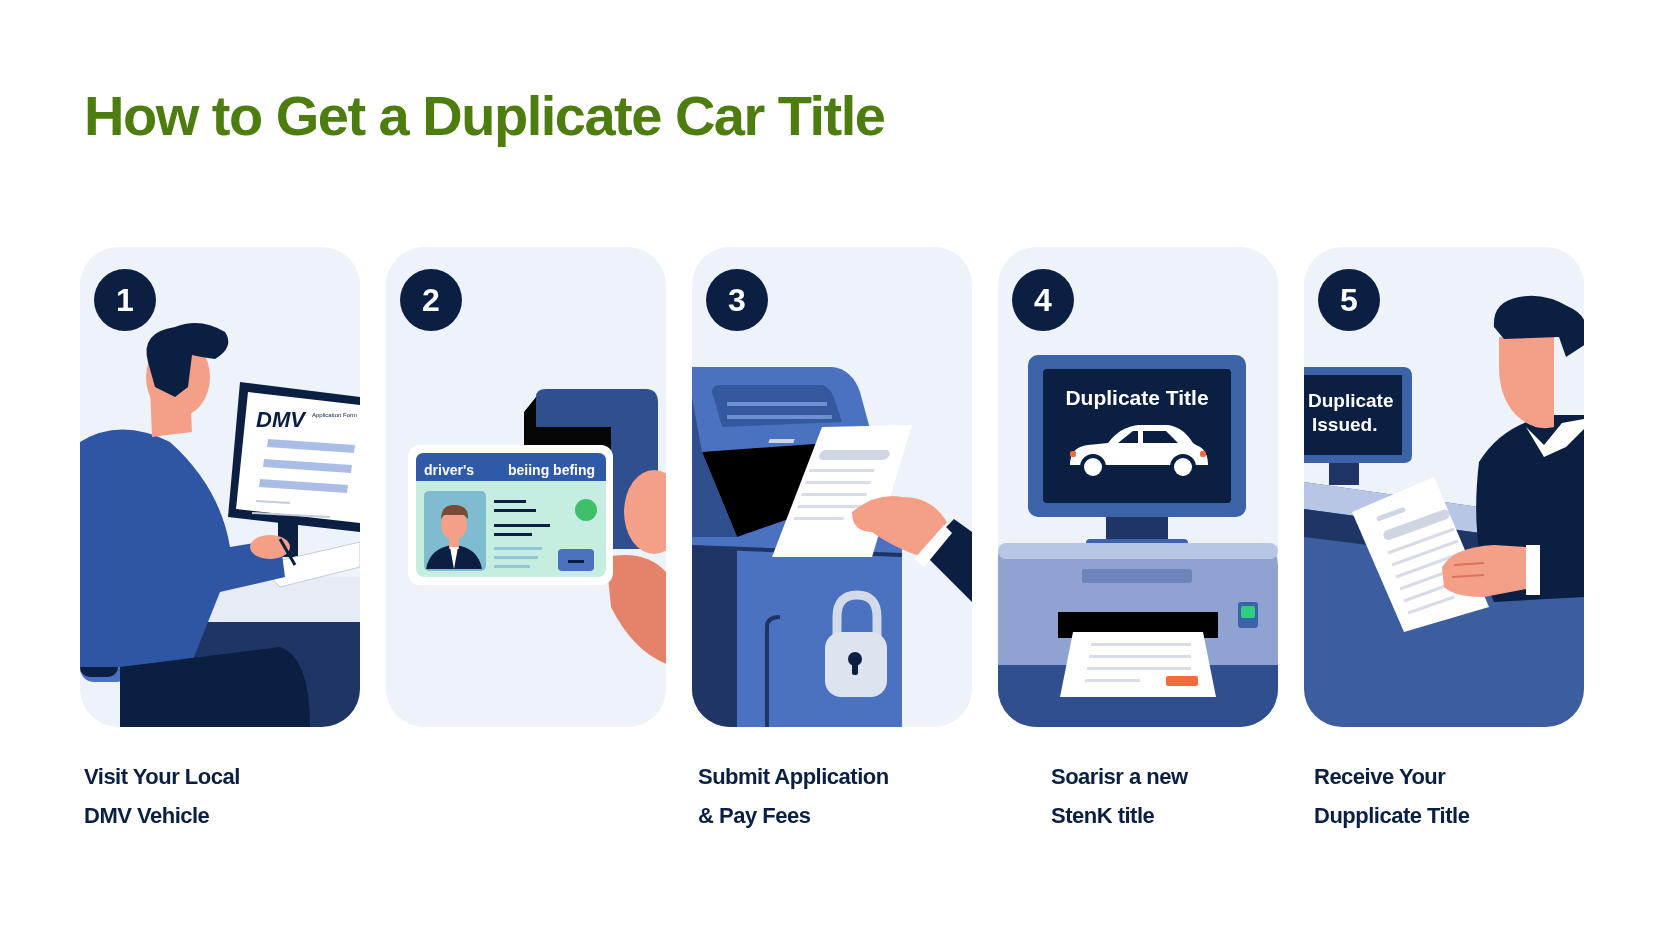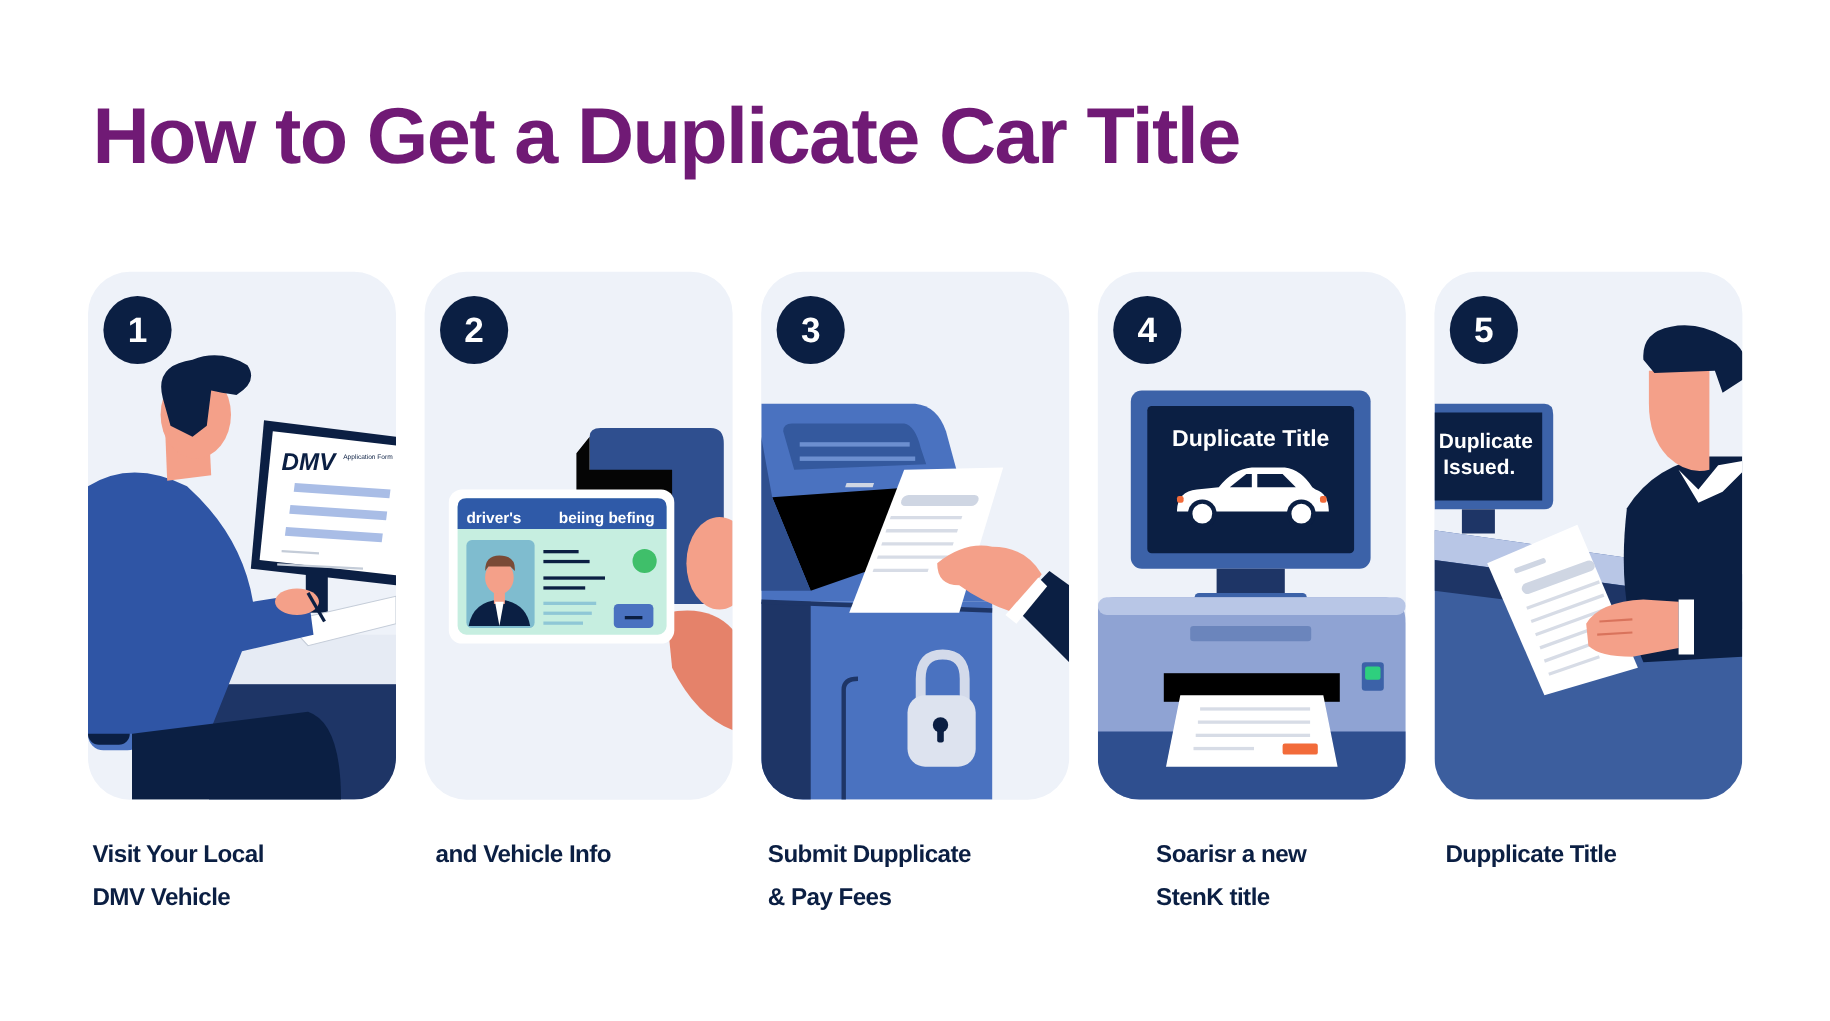--- a/index.html
+++ b/index.html
@@ -1,21 +1,21 @@
 <!DOCTYPE html>
 <html><head>
 <meta charset="utf-8">
 <style>
   * { box-sizing: border-box; margin: 0; padding: 0; }
   html, body { width: 1664px; height: 928px; background: #ffffff; overflow: hidden; }
   body { font-family: "Liberation Sans", "DejaVu Sans", sans-serif; color: #0b1f43; position: relative; }
   .page-title {
     position: absolute; left: 84px; top: 88px;
-    font-size: 72px; font-weight: 700; letter-spacing: -1.5px;
-    color: #701a75; line-height: 1;
+    font-size: 56px; font-weight: 700; letter-spacing: -1.5px;
+    color: #4d7c0f; line-height: 1;
   }
   .steps { position: absolute; left: 80px; top: 247px; width: 1510px; height: 480px; }
   .card {
     position: absolute; top: 0; width: 280px; height: 480px;
     border-radius: 38px; background: #eef2f9; overflow: hidden;
   }
   .badge {
     position: absolute; left: 14px; top: 22px; width: 62px; height: 62px;
     border-radius: 50%; background: #0b1f43; color: #fff;
     display: flex; align-items: center; justify-content: center;
@@ -225,26 +225,26 @@
       <line x1="148" y1="330" x2="180" y2="328" stroke="#d9735c" stroke-width="2"></line>
       <rect x="222" y="298" width="14" height="50" fill="#ffffff"></rect>
     </svg>
   </div>
 
   <div class="caption" style="left:4px;">
     <div>Visit Your Local</div>
     <div>DMV Vehicle</div>
   </div>
   <div class="caption" style="left:316px;">
-    <div>and Vehicle Info</div>
   </div>
   <div class="caption" style="left:618px;">
-    <div>Submit Dupplicate</div>
+    <div>Submit Application</div>
     <div>&amp; Pay Fees</div>
   </div>
   <div class="caption" style="left:928px;margin-left:43px;">
     <div>Soarisr a new</div>
     <div>StenK title</div>
   </div>
   <div class="caption" style="left:1234px;">
+    <div>Receive Your</div>
     <div>Dupplicate Title</div>
   </div>
 </div>
 
 </body></html>

